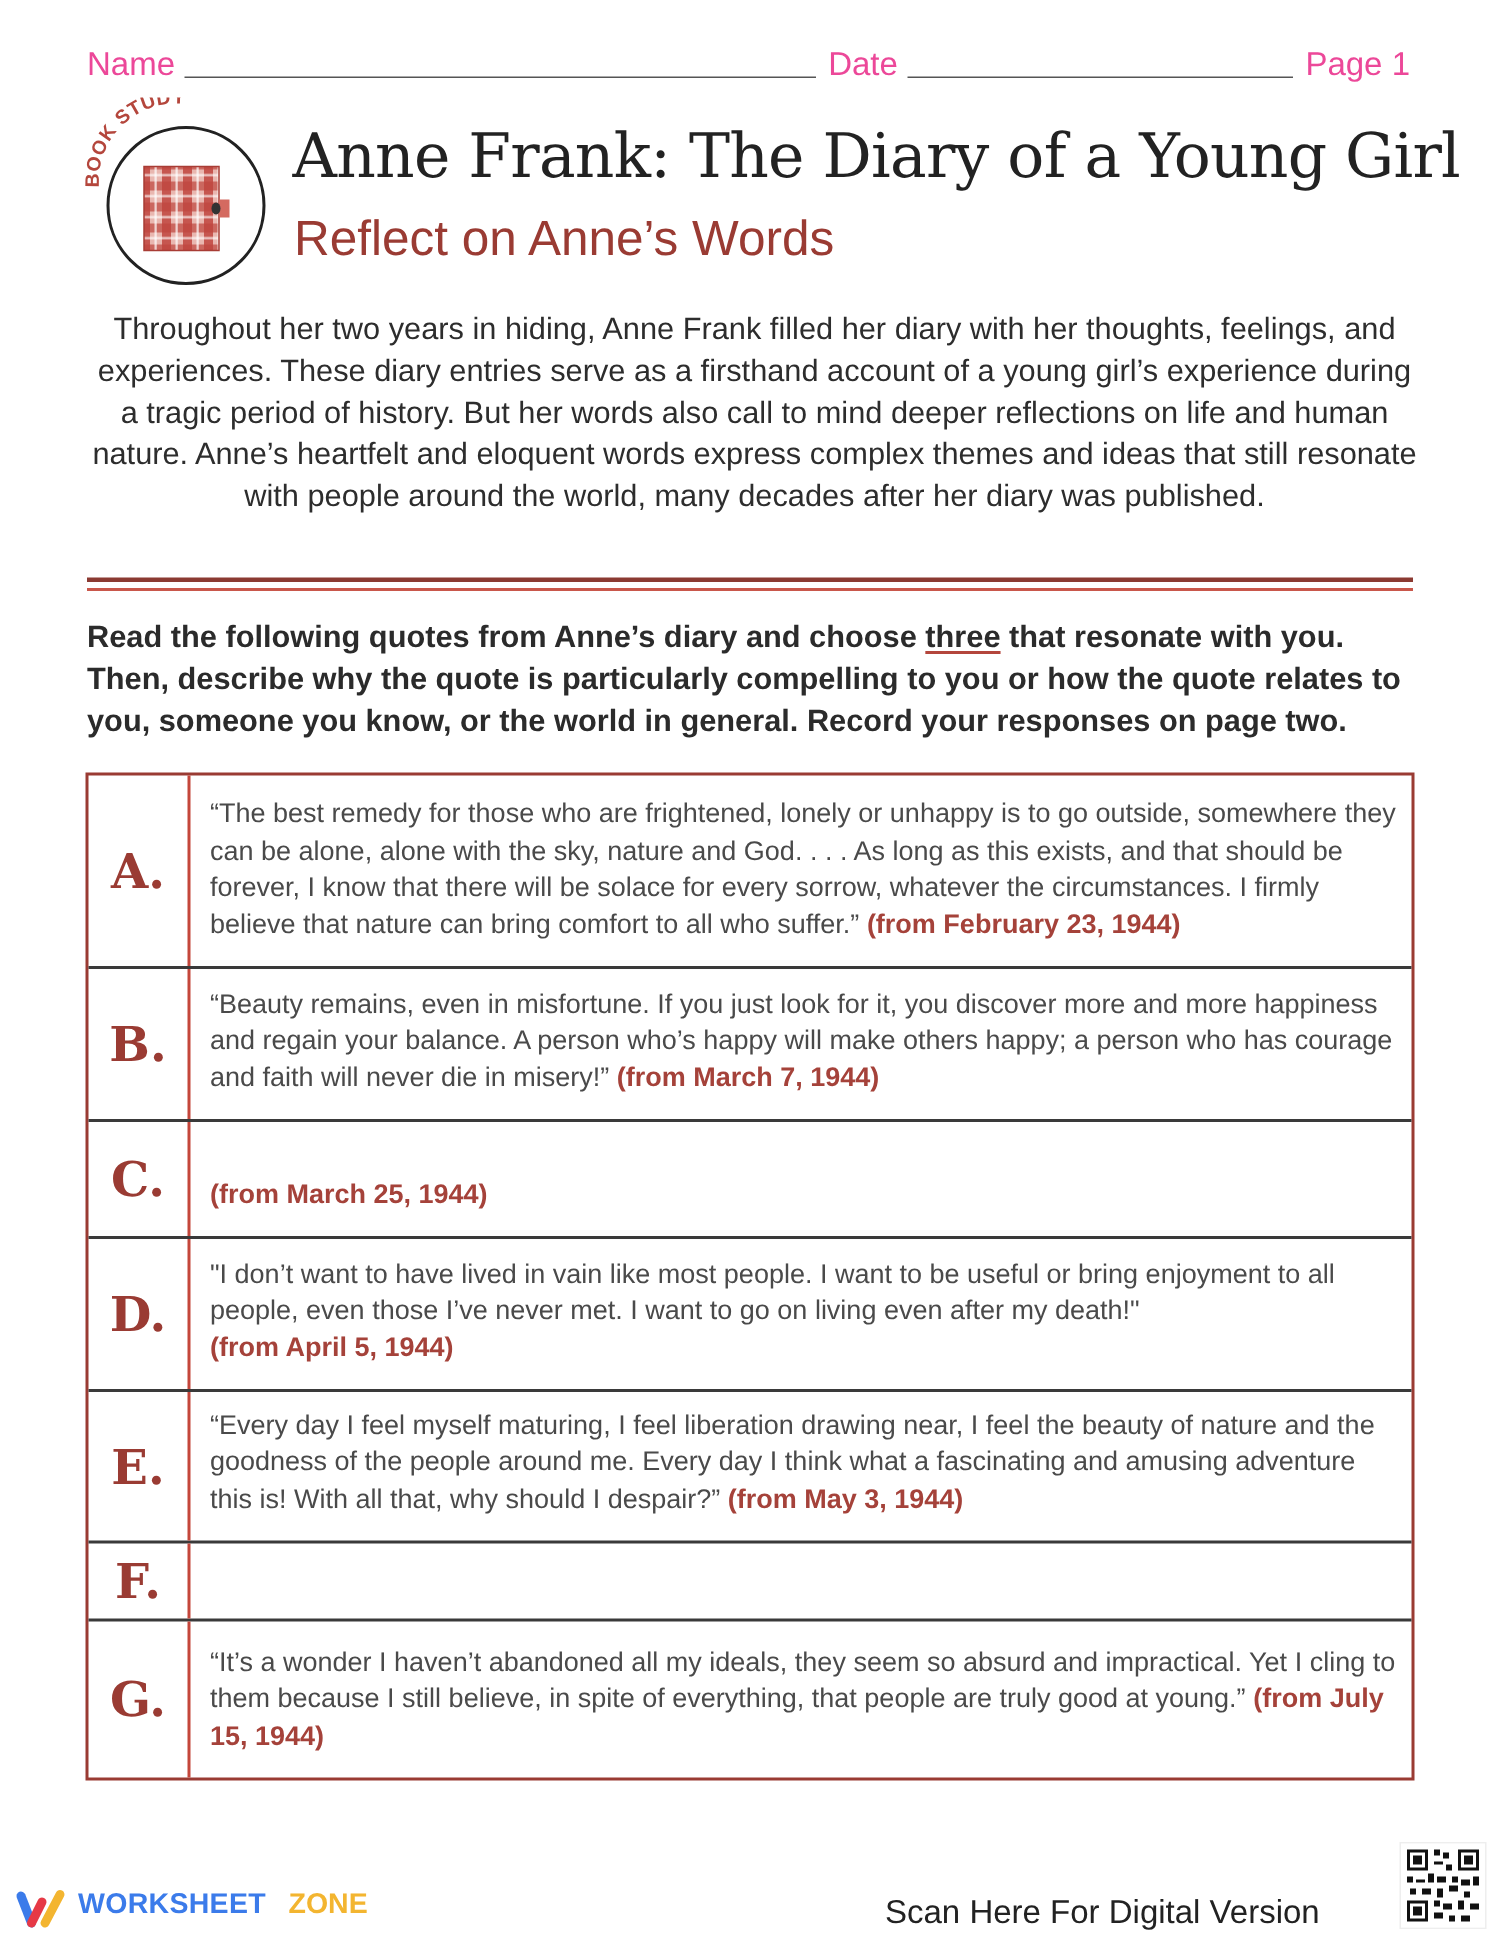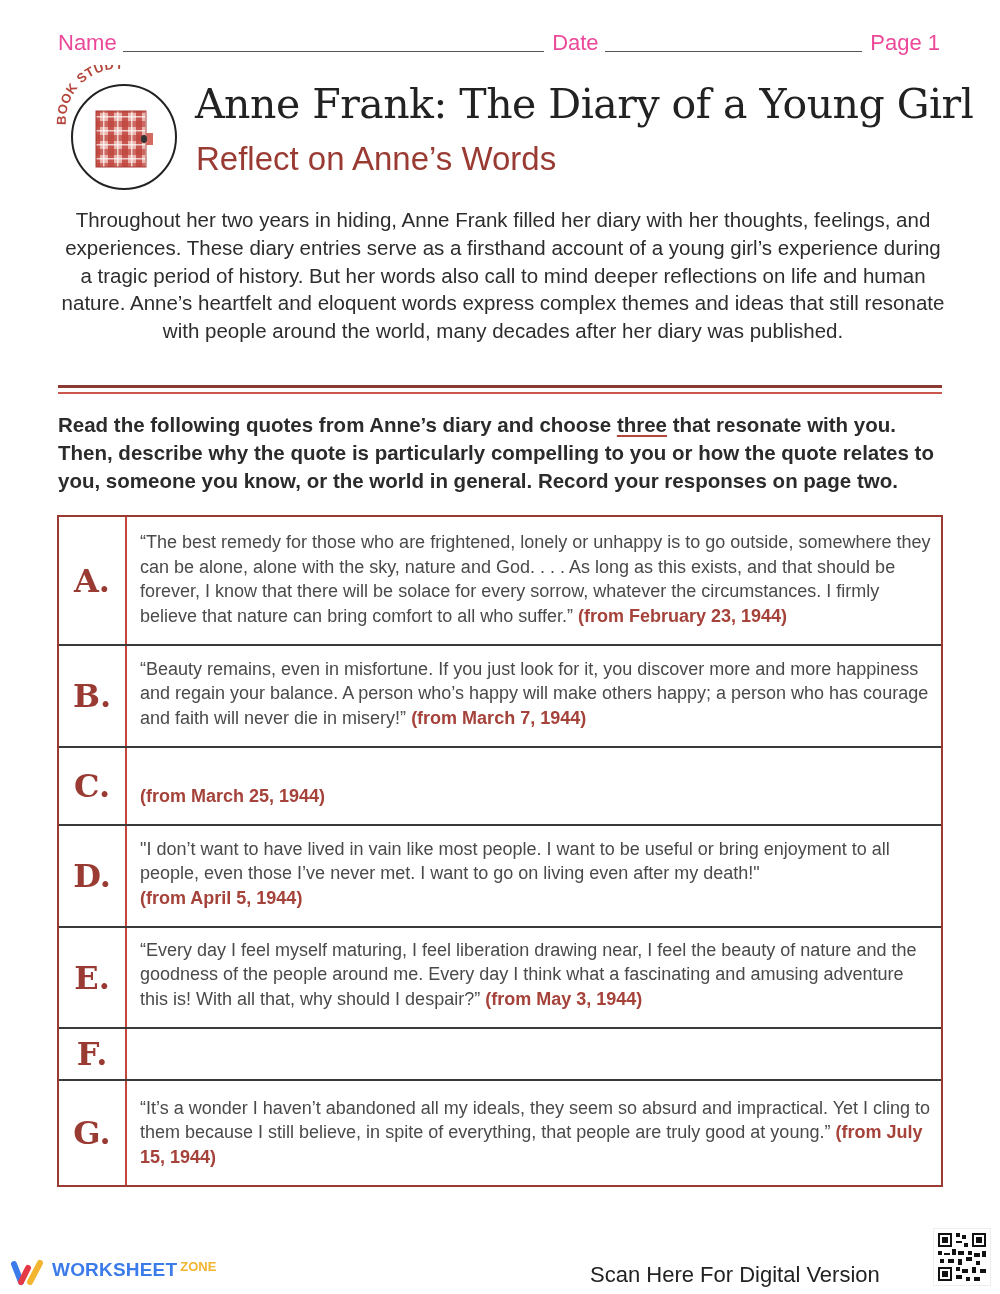--- a/index.html
+++ b/index.html
@@ -26,21 +26,21 @@
 
   .quote-table { position:absolute; left:57px; top:515px; width:886px; border:2.5px solid #9a3b33; box-sizing:border-box; }
   .qrow { display:flex; border-top:2.5px solid #3a3a3a; box-sizing:border-box; }
   .qrow:first-child { border-top:none; }
   .qletter { width:66px; flex:none; border-right:2px solid #c4463b; display:flex; align-items:center; justify-content:center; font-family:"DejaVu Serif", serif; font-weight:bold; font-size:32px; color:#9a3b33; }
   .qtext { flex:1; padding:0 10px 16px 13px; display:flex; align-items:flex-end; font-size:18px; line-height:24.5px; color:#4a4a4a; }
   .qtext .date { color:#a5423a; font-weight:bold; }
 
   .footer-logo { position:absolute; left:10px; top:1259px; display:flex; align-items:flex-start; }
   .footer-logo .brand1 { font-weight:bold; font-size:19px; color:#3b7bea; margin-left:6px; letter-spacing:0.2px; }
-  .footer-logo .brand2 { font-weight:bold; font-size:13px; color:#f3b530; margin-left:3px; }
+  .footer-logo .brand2 { font-weight:bold; font-size:19px; color:#f3b530; margin-left:15px; }
   .scan-text { position:absolute; left:590px; top:1262px; font-size:22px; color:#222; white-space:nowrap; }
   .qr { position:absolute; left:933px; top:1228px; width:56px; height:56px; background:#fff; border:1px solid #eee; }
 </style>
 </head>
 <body>
 
 <div class="header-row">
   <span class="label">Name</span>
   <span class="line name-line"></span>
   <span class="label">Date</span>

